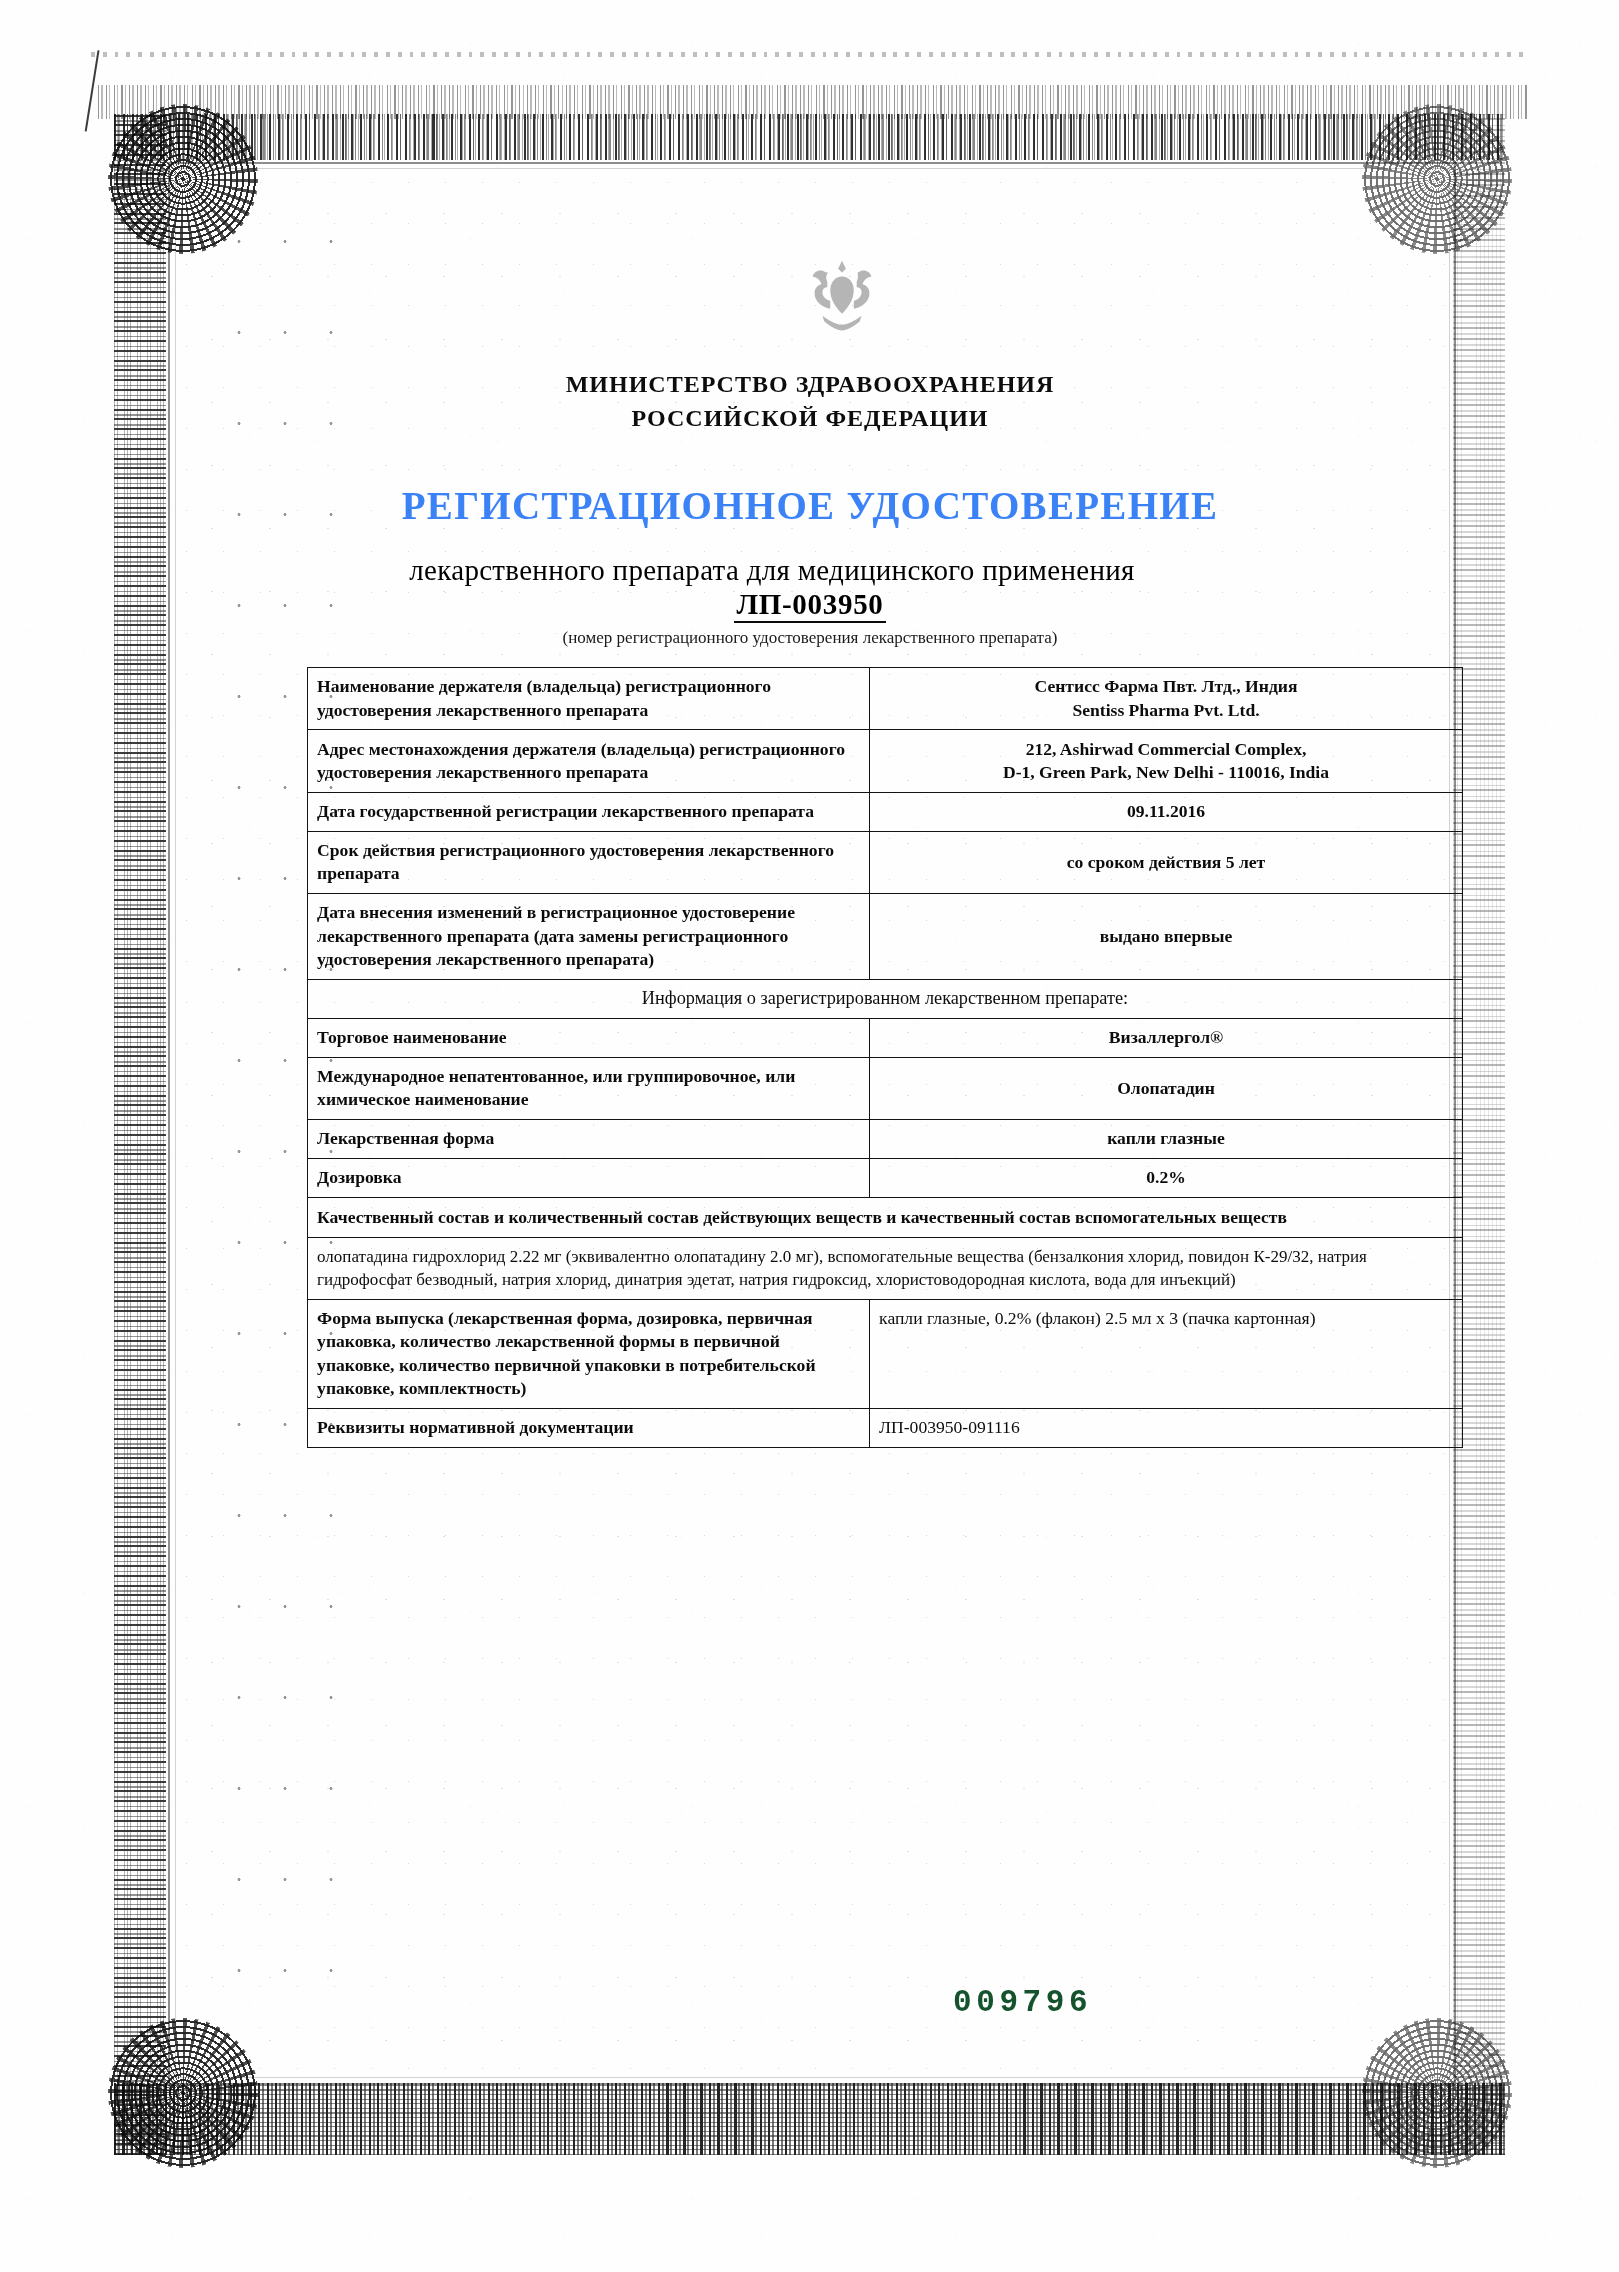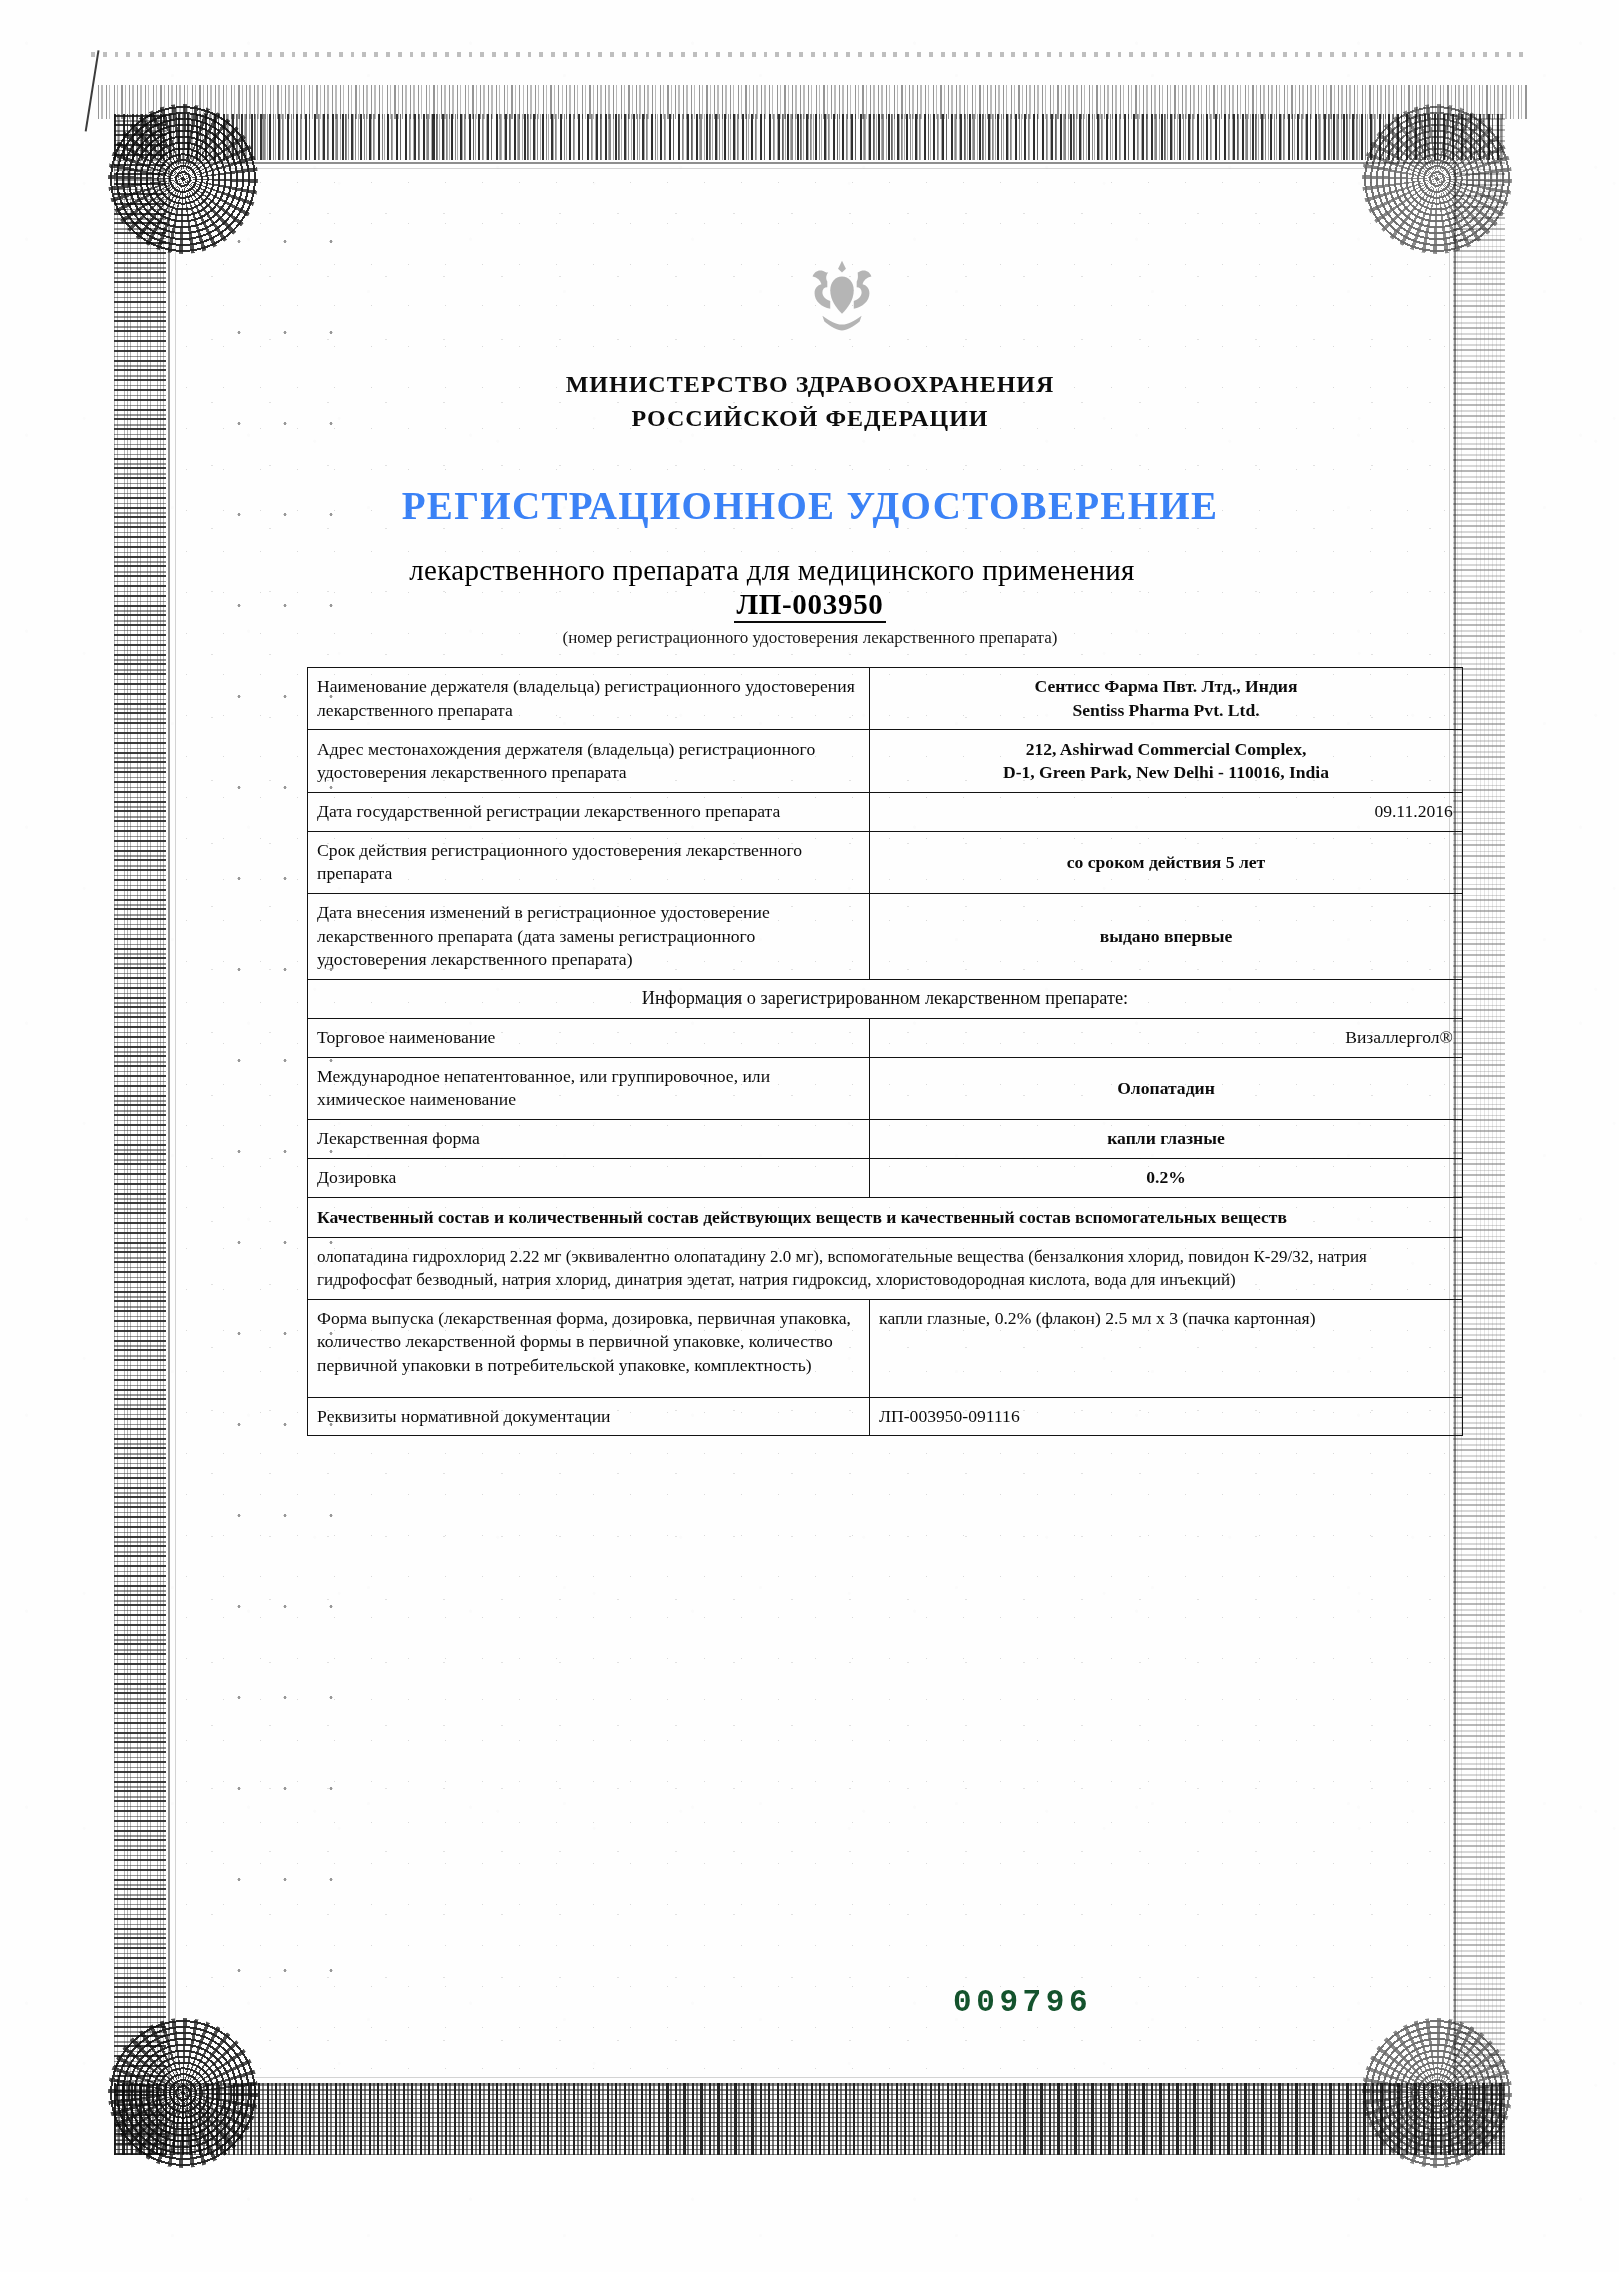--- a/index.html
+++ b/index.html
@@ -174,26 +174,26 @@
     font-size:17.6px;
     color:#0c0c0c;
   }
   #cert-table td{
     border:1.3px solid #131313;
     padding:7.2px 9.1px;
     vertical-align:middle;
     line-height:23.5px;
   }
   #cert-table td.lbl{
-    width:562px; font-weight:400; text-align:left;
+    width:562px; font-weight:700; text-align:left;
   }
   #cert-table td.val{
     text-align:center; font-weight:700;
   }
-  #cert-table td.val-strong{ font-weight:400;text-align:right; }
+  #cert-table td.val-strong{ font-weight:700; }
   #cert-table td.val-left{ text-align:left; }
   #cert-table td.band{
     text-align:center; font-weight:400; font-size:18.3px;margin-top:37px;
   }
   #cert-table td.full-bold{
     font-weight:700; text-align:left; line-height:25px;
   }
   #cert-table td.full-plain{
     font-weight:400; text-align:left; font-size:17px; line-height:23px;
   }

